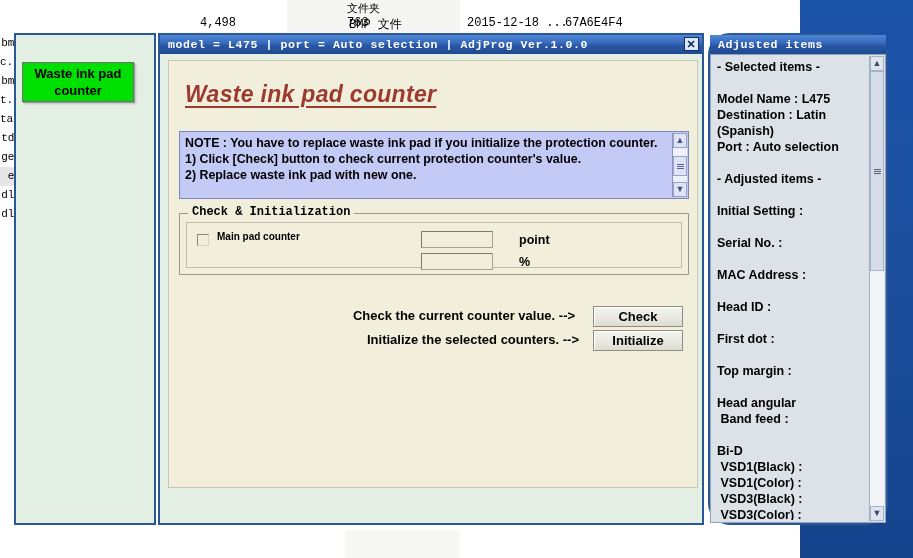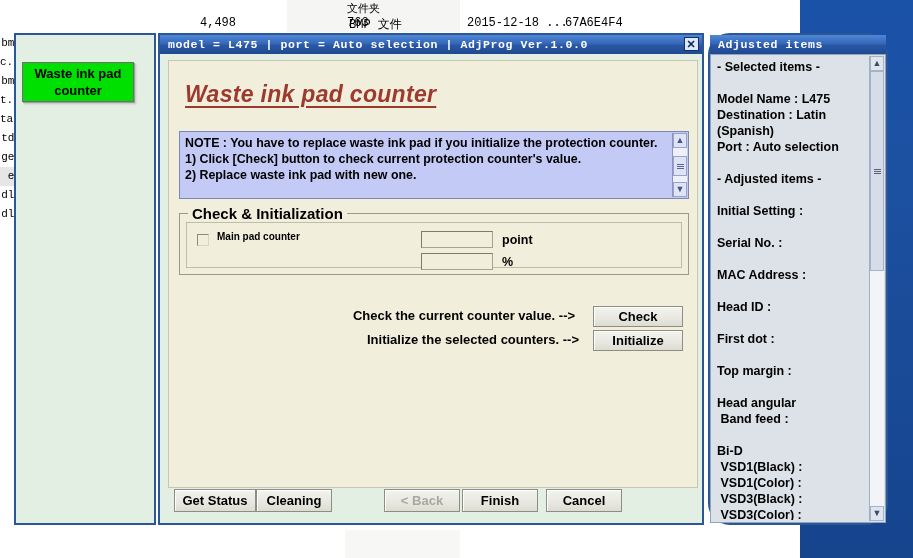--- a/index.html
+++ b/index.html
@@ -114,42 +114,42 @@
   }
   .grip { width: 7px; height: 7px; }
   .grip i { display: block; height: 1px; background: #5b639a; margin: 1px 0; }
 
   .group {
     position: absolute; left: 10px; top: 152px; width: 510px; height: 62px;
     border: 1px solid #9a9a8c; border-top-color: #9a9a8c;
   }
   .group-legend {
     position: absolute; left: 8px; top: -9px; background: #f2eedc;
-    padding: 0 4px; font-size: 15px; font-weight: bold; color: #000;
+    padding: 0 4px; font-size: 12px; font-weight: bold; color: #000; font-family: Liberation Mono, monospace;
   }
   .group-inner {
     position: absolute; left: 6px; top: 8px; right: 6px; bottom: 6px;
     border: 1px solid #bdbdae;
   }
   .cb {
     position: absolute; left: 10px; top: 11px; width: 12px; height: 12px;
     background: #f2eedc; border: 1px solid #8a8a7e;
     border-right-color:#d8d4c3; border-bottom-color:#d8d4c3; cursor: pointer;
   }
   .cb-label {
     position: absolute; left: 30px; top: 8px;
     font-size: 10px; font-weight: bold; color: #000;
   }
   .tfield {
     position: absolute; width: 72px; height: 17px;
     background: #f2eedc; border: 1px solid #a5a396;
     border-top-color:#7d7b70; border-left-color:#7d7b70;
     font-size: 12px; padding: 0 3px;
   }
-  .unit { position: absolute; font-size: 12.5px; font-weight: bold; color: #000; }
+  .unit { position: absolute; font-size: 12.5px; font-weight: bold; color: #000; margin-left: 17px; }
 
   .btn {
     background: linear-gradient(180deg,#f3f3ef 0%, #e9e9e2 55%, #dcdcd3 100%);
     border: 1px solid #8d8d82;
     box-shadow: inset 1px 1px 0 #ffffff;
     font-size: 13px; font-weight: bold; color: #000;
     display: flex; align-items: center; justify-content: center;
     cursor: pointer; white-space: nowrap;
   }
   .btn.disabled { color: #a8a8a0; cursor: default; }
@@ -272,27 +272,20 @@
             <div class="unit" style="left:315px; top:32px;">%</div>
           </div>
         </div>
 
         <div id="lbl-check">Check the current counter value. --&gt;</div>
         <div class="btn" id="btn-check">Check</div>
         <div id="lbl-init">Initialize the selected counters. --&gt;</div>
         <div class="btn" id="btn-init">Initialize</div>
       </div>
 
-      <div class="footer">
-        <div class="btn" id="btn-getstatus">Get Status</div>
-        <div class="btn" id="btn-cleaning">Cleaning</div>
-        <div class="btn disabled" id="btn-back">&lt; Back</div>
-        <div class="btn" id="btn-finish">Finish</div>
-        <div class="btn" id="btn-cancel">Cancel</div>
-      </div>
     </div>
   </div>
 
   <div class="win" id="right-win">
     <div class="win-title">
       <span>Adjusted items</span>
     </div>
     <div id="right-body">
       <div id="right-text">- Selected items -
 

